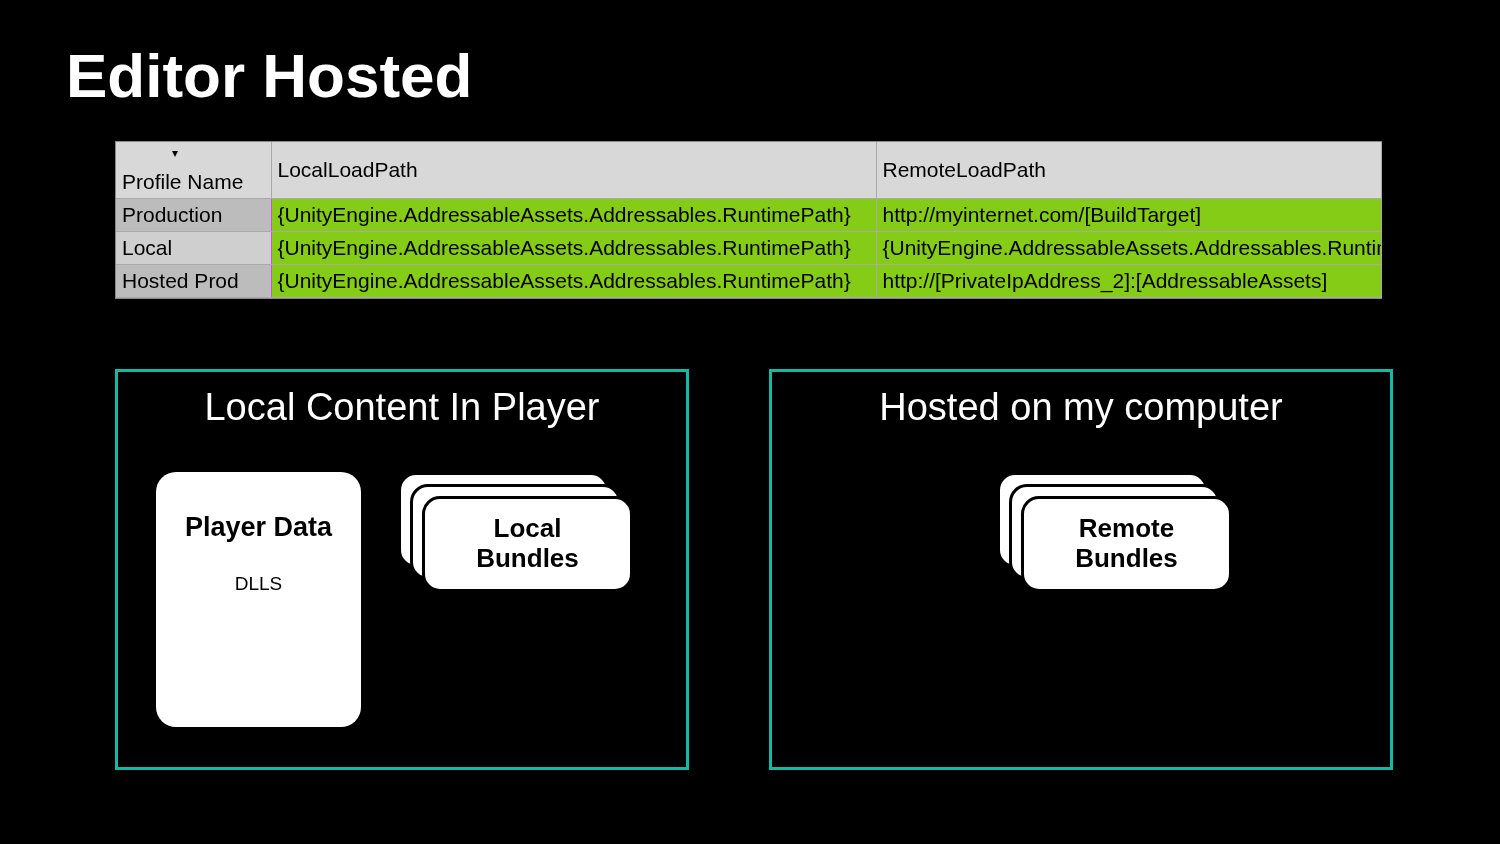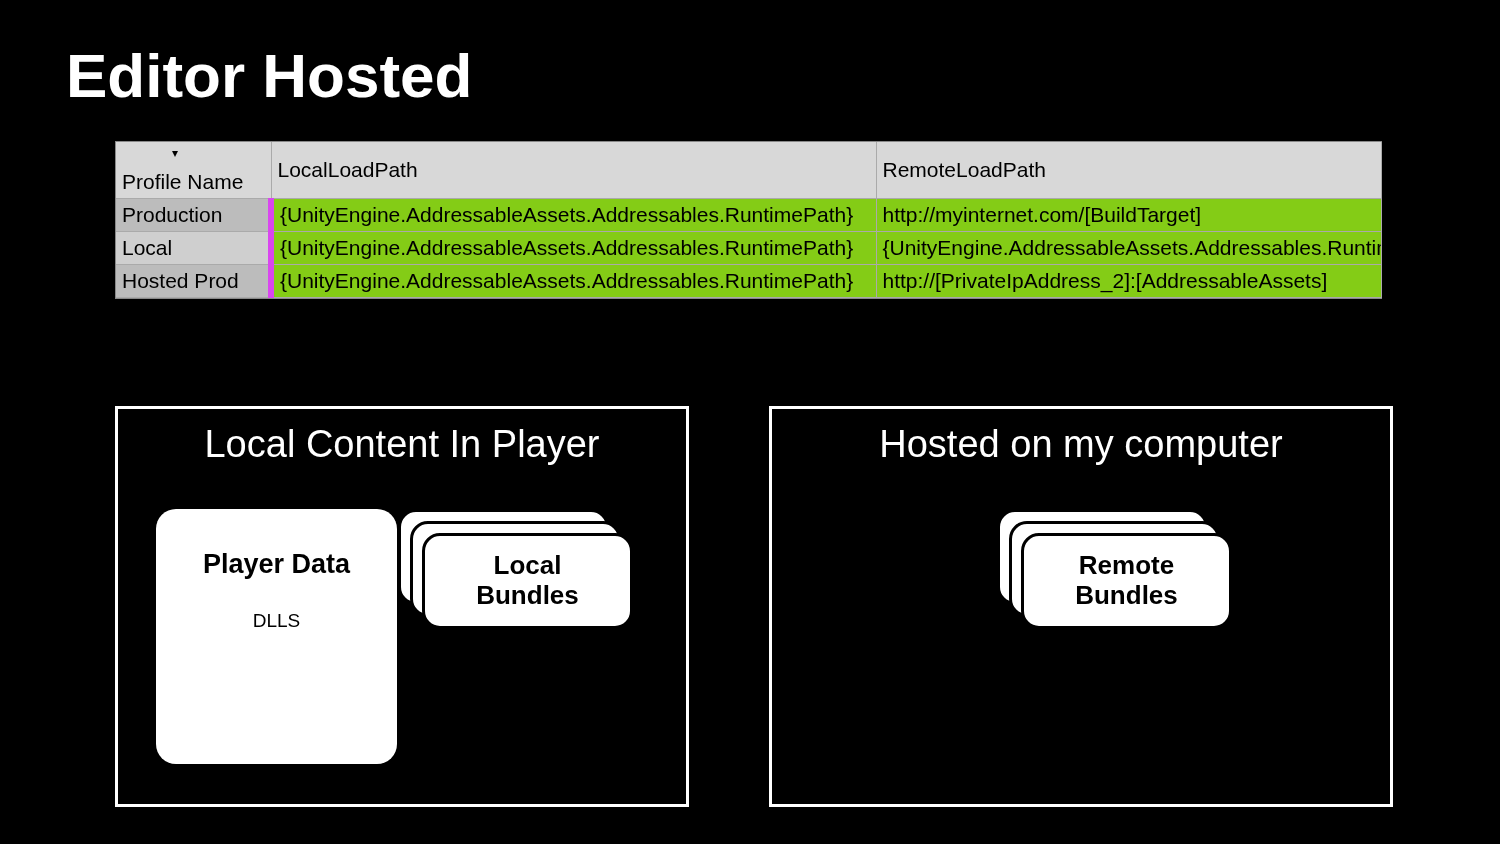--- a/index.html
+++ b/index.html
@@ -45,57 +45,56 @@
   }
   th {
     background: #d8d8d8;
     font-weight: normal;
   }
   col.c1 { width: 155px; }
   col.c2 { width: 605px; }
   col.c3 { width: 505px; }
   tr.row-dark td.name { background: #bcbcbc; }
   tr.row-light td.name { background: #cfcfcf; }
-  td.name { border-right: 6px solid #d946ef; }
+  td.name { border-right: 1px solid #d946ef; }
   td.val { background: #84cc16; }
   .sort-ind {
     font-size: 12px;
     display: inline-block;
     margin-left: 50px;
     vertical-align: top;
   }
 
   .panels {
     display: flex;
     gap: 80px;
     margin-top: 70px;
     margin-left: 55px;
   }
   .panel {
-    border: 3px solid #ffffff;
+    border: 3px solid #14b8a6;
     width: 568px;
     height: 395px;
     position: relative;
-    margin-top: 37px;
   }
   .panel-r {
     width: 618px;
   }
   .panel-title {
     text-align: center;
     font-size: 38px;
     margin-top: 14px;
     font-weight: normal;
   }
 
   .player-card {
     position: absolute;
     left: 38px;
     top: 100px;
-    width: 241px;
+    width: 205px;
     height: 255px;
     background: #fff;
     color: #000;
     border-radius: 20px;
     text-align: center;
   }
   .pc-title {
     font-size: 27px;
     font-weight: bold;
     margin-top: 40px;

